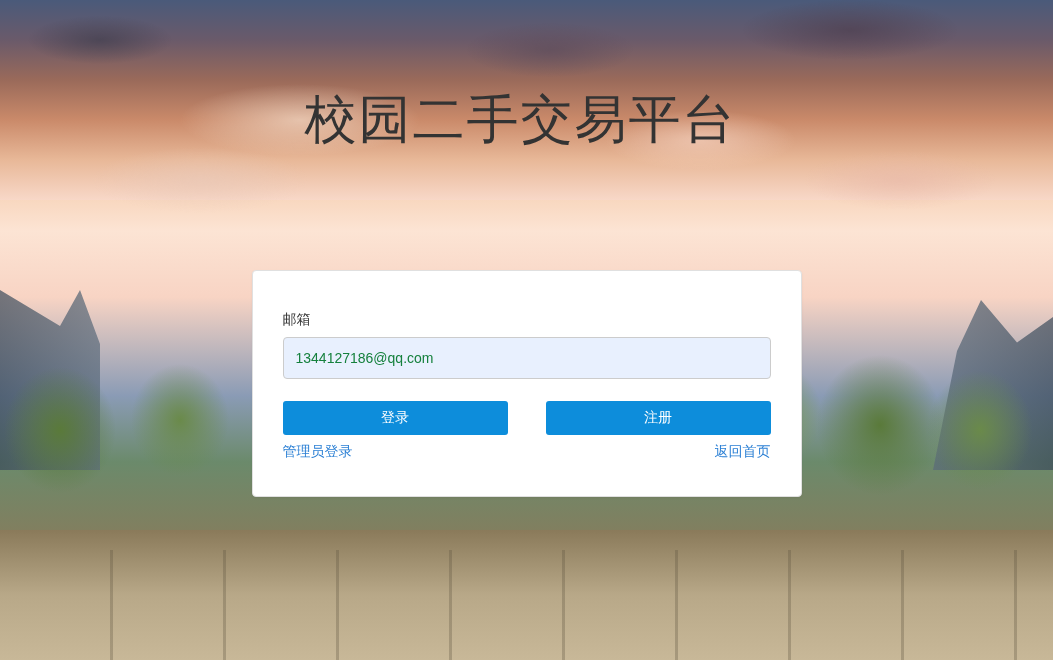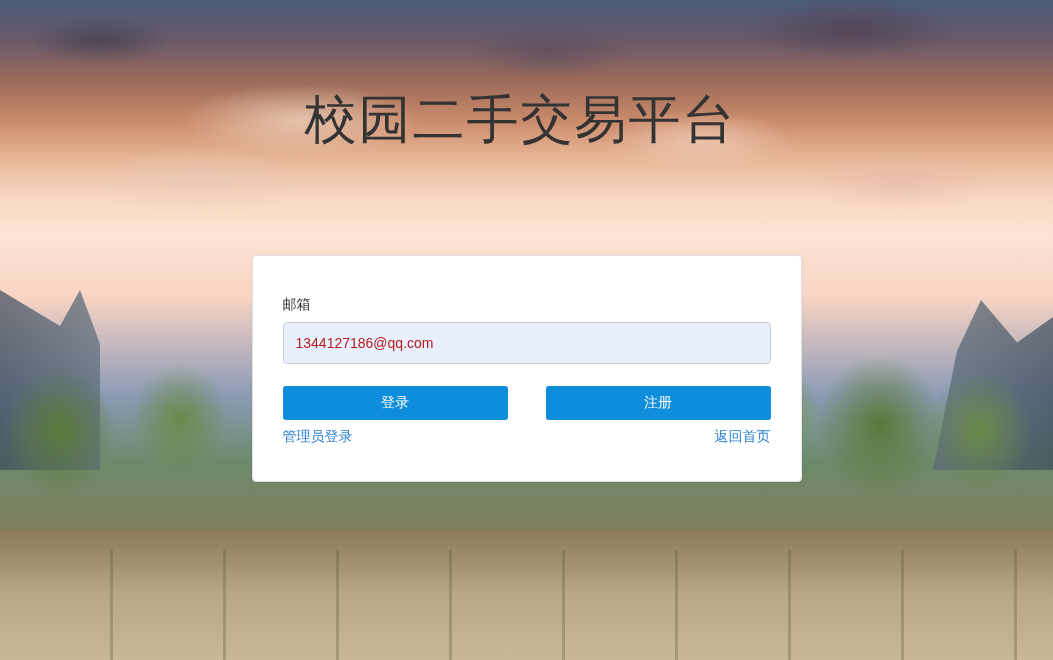--- a/index.html
+++ b/index.html
@@ -124,21 +124,21 @@
       right: 12px;
       text-align: center;
       font-size: 52px;
       font-weight: 300;
       color: #333;
       letter-spacing: 2px;
     }
     
     .login-card {
       position: absolute;
-      top: 255px;
+      top: 270px;
       left: 50%;
       transform: translateX(-50%);
       width: 550px;
       background: #fff;
       border: 1px solid #e0e0e0;
       border-radius: 4px;
       padding: 40px 30px 35px 30px;
       box-shadow: 0 1px 3px rgba(0,0,0,0.05);
     }
     
@@ -151,21 +151,21 @@
       font-size: 14px;
       color: #333;
       margin-bottom: 8px;
     }
     
     .form-input {
       width: 100%;
       height: 38px;
       padding: 20px 12px;
       font-size: 14px;
-      color: #b91c1c;
+      color: #15803d;
       background: #e8f0fe;
       border: 1px solid #ccc;
       border-radius: 4px;
       outline: none;
     }
     
     .button-row {
       display: flex;
       gap: 38px;
       margin-top: 22px;

